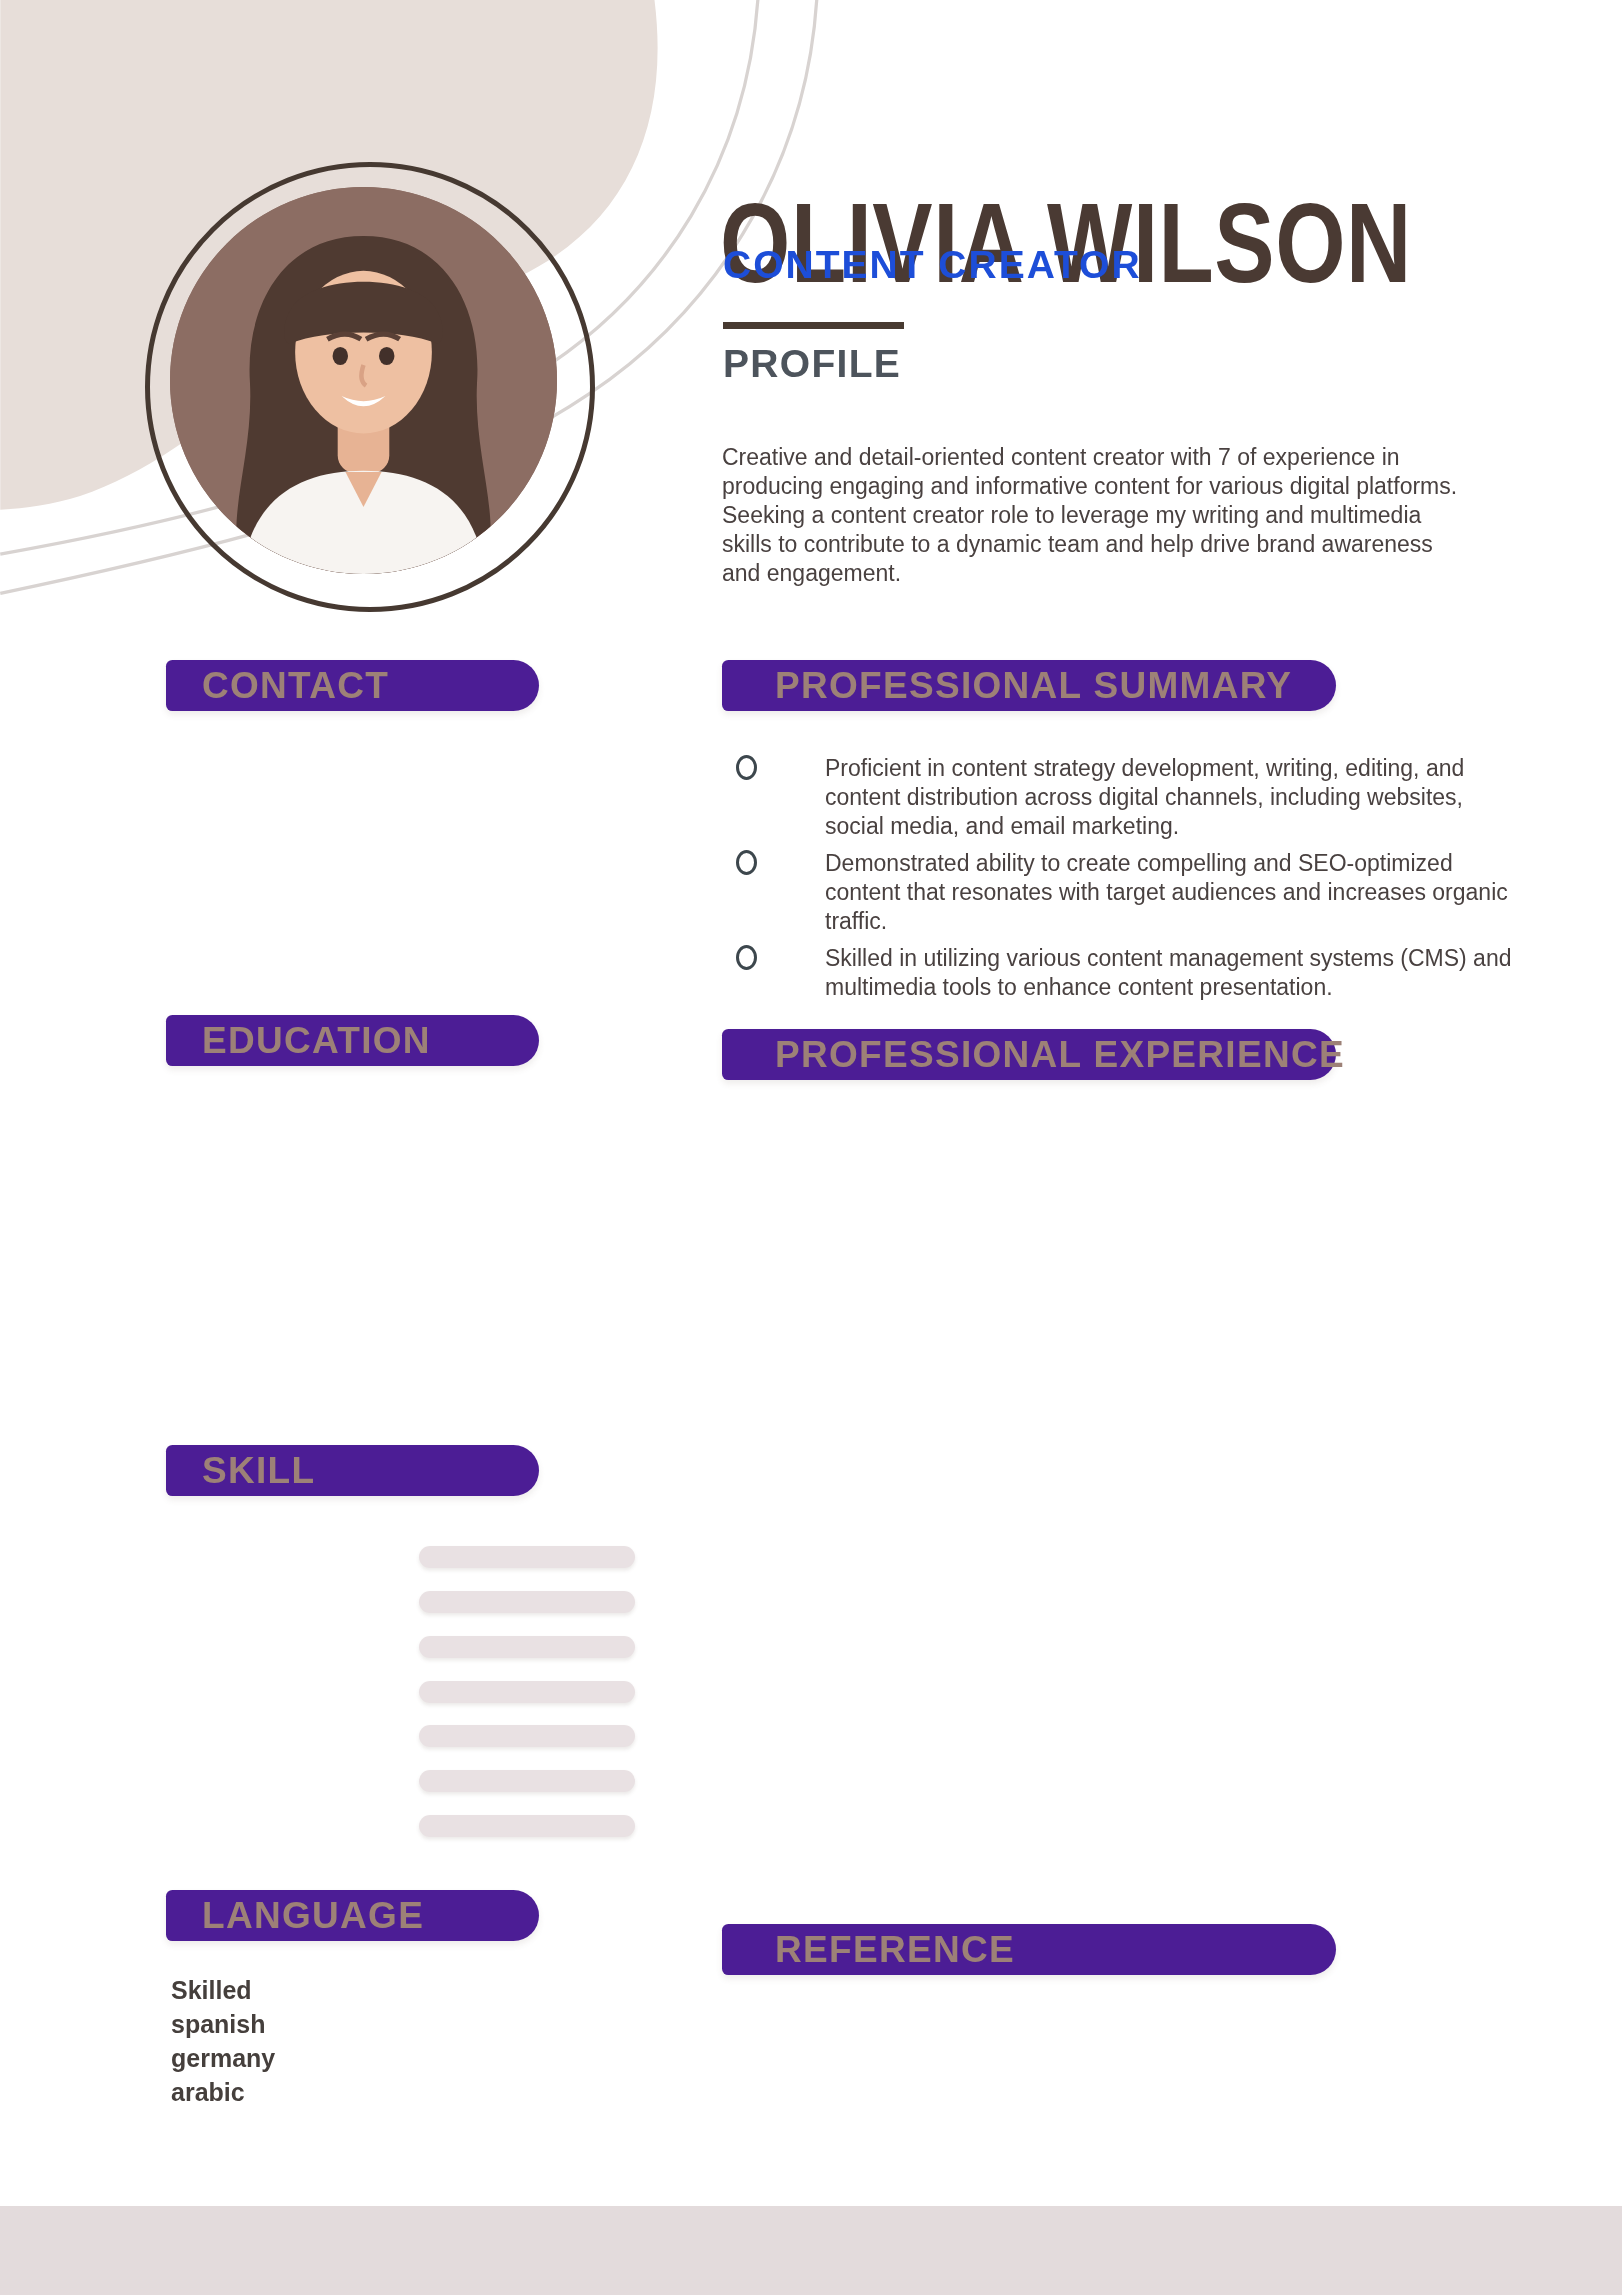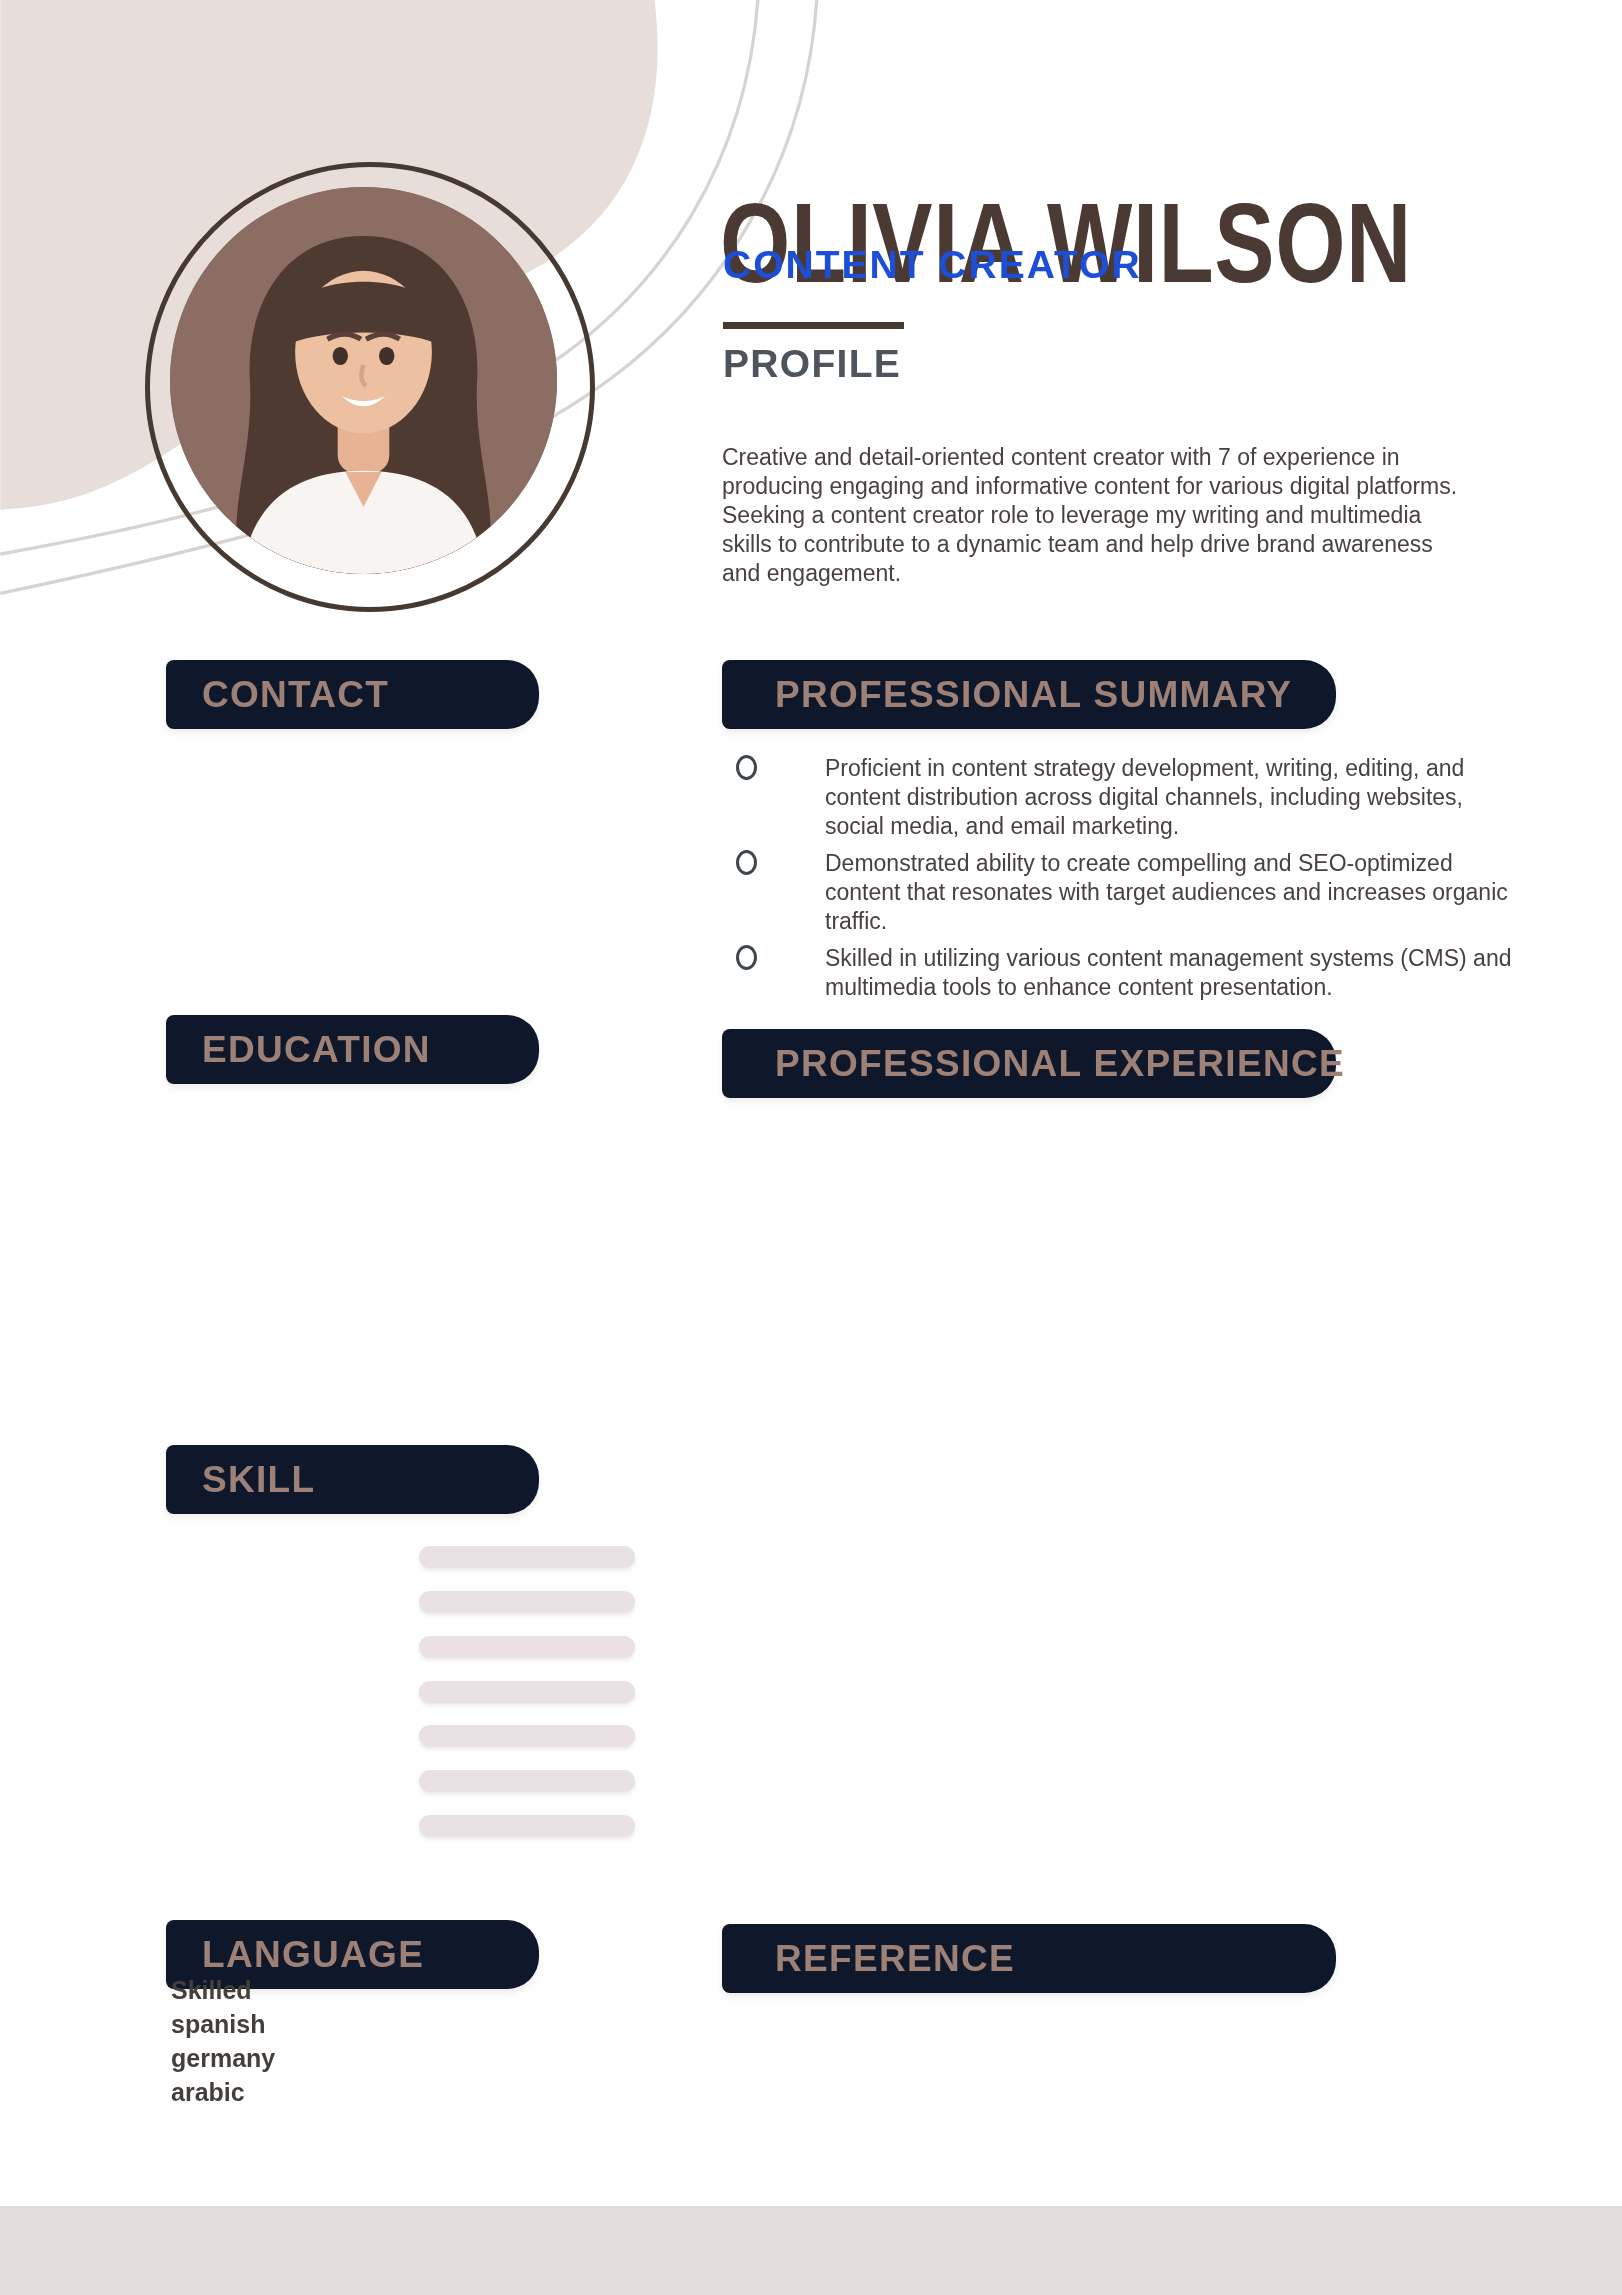--- a/index.html
+++ b/index.html
@@ -17,28 +17,28 @@
         color:#4a3a33;white-space:nowrap;line-height:1;}
   .cond{display:inline-block;transform:scaleX(0.8);transform-origin:left top;letter-spacing:0.7px;}
   .role{position:absolute;left:723px;top:243px;z-index:3;font-size:39px;font-weight:bold;
         color:#1d4ed8;letter-spacing:2px;white-space:nowrap;}
   .divider{position:absolute;left:723px;top:322px;width:181px;height:7.2px;background:#483a31;z-index:3;}
   .profile-h{position:absolute;left:723px;top:342px;z-index:3;font-size:39px;font-weight:bold;
              color:#4d545c;letter-spacing:1.3px;}
   .profile-p{position:absolute;left:722px;top:420px;width:736px;z-index:3;
              font-size:23px;line-height:29px;color:#494140;}
   
-  .pill{position:absolute;height:69px;background:#0f172a;border-radius:7.9px 32px 32px 7.9px;
+  .pill{position:absolute;height:51px;background:#4c1d95;border-radius:7.9px 32px 32px 7.9px;
         display:flex;align-items:center;box-shadow:0 3.9px 5.9px rgba(100,80,70,.10);z-index:1;}
   .pill .pill-t{font-size:37px;font-weight:bold;color:#9d8177;letter-spacing:1.3px;padding-left:36px;white-space:nowrap;}
   .pill.left{left:166px;width:373px;}
   .pill.right{left:722px;width:597px;padding-left:17px;}
   #pill-contact{top:660px;} #pill-summary{top:660px;}
   #pill-education{top:1015px;} #pill-experience{top:1029px;}
-  #pill-skill{top:1445px;} #pill-language{top:1890px;margin-top:30px;} #pill-reference{top:1924px;}
+  #pill-skill{top:1445px;} #pill-language{top:1890px;} #pill-reference{top:1924px;}
   
   .contact-list{position:absolute;left:167px;top:749px;width:497px;z-index:3;}
   .contact-item{display:flex;align-items:center;height:37px;margin-bottom:19.6px;}
   .contact-txt{margin-left:19.6px;font-size:24px;color:#474340;white-space:nowrap;}
   
   .edu-list{position:absolute;left:169px;top:1094px;width:497px;z-index:3;}
   .edu-entry{margin-bottom:43px;font-size:24px;line-height:31px;color:#474340;}
   
   .skill-list{position:absolute;left:170px;top:1541px;width:484px;z-index:3;}
   .skill-row{position:relative;height:33px;margin-bottom:11.8px;}

